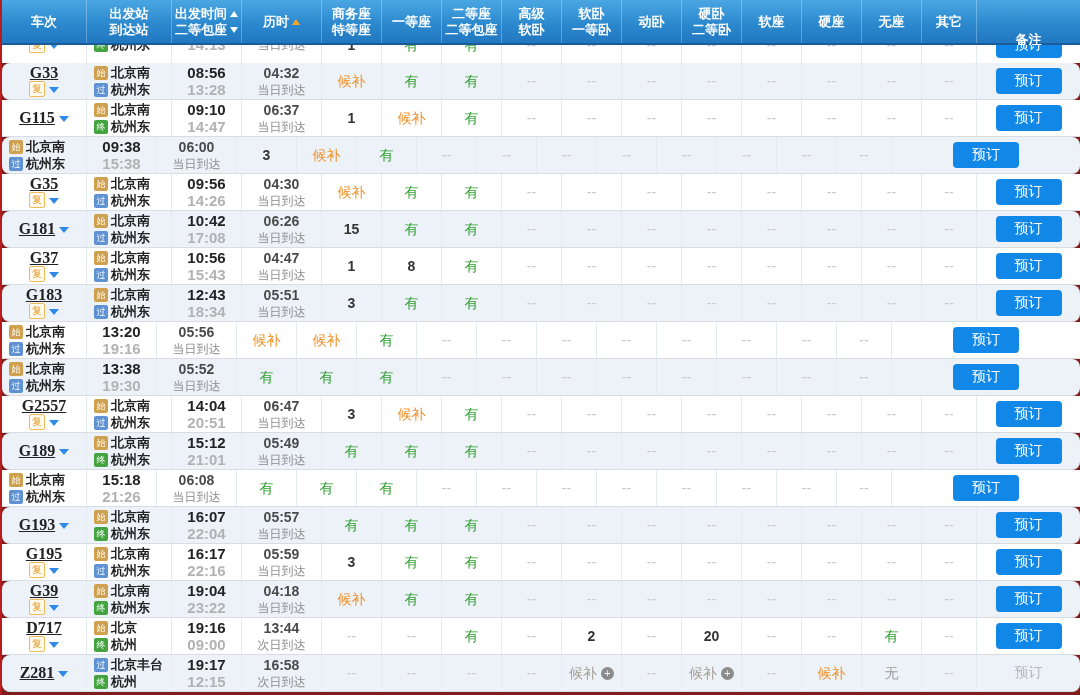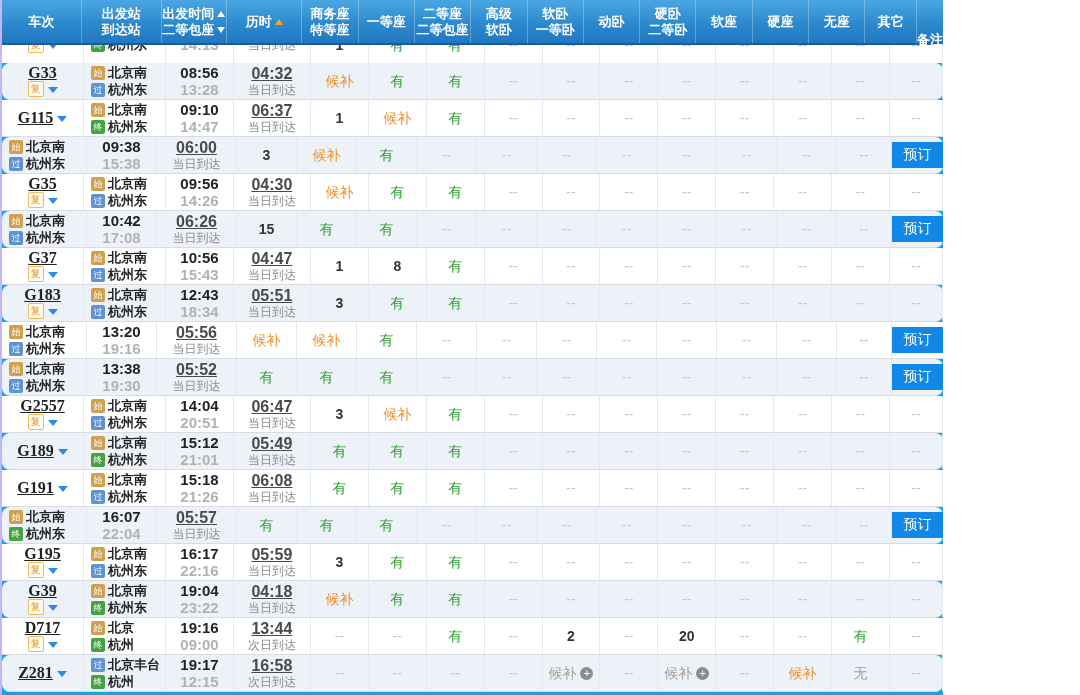--- a/index.html
+++ b/index.html
@@ -1,18 +1,18 @@
 <!DOCTYPE html>
 <html><head>
 <meta charset="utf-8">
 <style>
   html,body{margin:0;padding:0;background:#fff;}
-  #app{width:943px;height:695px;overflow:hidden;position:relative;
+  #app{width:1080px;height:695px;overflow:hidden;position:relative;
        font-family:"Liberation Sans","DejaVu Sans",sans-serif;
-       border-left:2px solid #c4b5fd;box-sizing:border-box;background:#0ea5e9;}
+       border-left:2px solid #b91c1c;box-sizing:border-box;background:#7f1d1d;}
   
   .thead{display:flex;height:45px;background:linear-gradient(180deg,#4aa6e2 0%,#2c89ce 55%,#2177c0 100%);
          border-bottom:2px solid #1a5c9a;box-sizing:border-box;}
   .th{display:flex;flex-direction:column;justify-content:center;align-items:center;
       color:#fff;font-size:13px;font-weight:bold;line-height:16px;box-sizing:border-box;
       border-right:1px solid rgba(255,255,255,.28);}
   .th:last-child{border-right:none;margin-top:36px;}
   .th .ln{display:flex;align-items:center;gap:3px;white-space:nowrap;}
   .arrow{width:0;height:0;display:inline-block;}
   .ar-up-white{border-left:4px solid transparent;border-right:4px solid transparent;border-bottom:6px solid #fff;}
@@ -39,21 +39,21 @@
   .cell.st{align-items:flex-start;padding-left:7px;}
   .st-line{display:flex;align-items:center;gap:3px;line-height:17px;white-space:nowrap;}
   .st-ic{width:14px;height:14px;border-radius:2px;color:#fff;font-size:9px;line-height:14px;
          text-align:center;flex:0 0 14px;}
   .ic-start{background:#cfa14f;} .ic-pass{background:#5e92d2;} .ic-end{background:#43a33f;}
   .st-name{font-size:13px;font-weight:bold;color:#222;}
   
   .tm-dep{font-size:15px;font-weight:bold;color:#222;line-height:17px;}
   .tm-arr{font-size:15px;font-weight:bold;color:#b2b2b2;line-height:17px;}
   
-  .du-main{font-size:16px;font-weight:bold;color:#4a4a4a;line-height:17px;text-decoration:underline;}
+  .du-main{font-size:14px;font-weight:bold;color:#4a4a4a;line-height:17px;}
   .du-day{font-size:12px;color:#8b8b8b;line-height:16px;}
   
   .sv{font-size:14px;line-height:16px;display:flex;align-items:center;gap:4px;}
   .v-have{color:#2f9e2f;}
   .v-houbu{color:#ef8c1f;}
   .v-num{color:#333;font-weight:bold;}
   .v-dash{color:#c8c8c8;}
   .v-wu{color:#9a9a9a;}
   .v-hbp{color:#a39b8e;}
   .plus-circle{width:13px;height:13px;border-radius:50%;background:#8c8c8c;color:#fff;
@@ -592,20 +592,26 @@
         <div class="cell cw-other">
           <span class="sv v-dash">
             <span>--</span>
           </span>
         </div>
         <div class="cell cw-note">
           <button class="btn-reserve">预订</button>
         </div>
       </div>
       <div class="t-row alt">
+        <div class="cell cw-train">
+          <div class="train-line">
+            <span class="train-no">G181</span>
+            <span class="dd-arrow"></span>
+          </div>
+        </div>
         <div class="cell cw-station st">
           <div class="st-line">
             <span class="st-ic ic-start">始</span>
             <span class="st-name">北京南</span>
           </div>
           <div class="st-line">
             <span class="st-ic ic-pass">过</span>
             <span class="st-name">杭州东</span>
           </div>
         </div>
@@ -1171,26 +1177,20 @@
         <div class="cell cw-other">
           <span class="sv v-dash">
             <span>--</span>
           </span>
         </div>
         <div class="cell cw-note">
           <button class="btn-reserve">预订</button>
         </div>
       </div>
       <div class="t-row">
-        <div class="cell cw-train">
-          <div class="train-line">
-            <span class="train-no">G191</span>
-            <span class="dd-arrow"></span>
-          </div>
-        </div>
         <div class="cell cw-station st">
           <div class="st-line">
             <span class="st-ic ic-start">始</span>
             <span class="st-name">北京南</span>
           </div>
           <div class="st-line">
             <span class="st-ic ic-pass">过</span>
             <span class="st-name">杭州东</span>
           </div>
         </div>
@@ -1255,20 +1255,26 @@
         <div class="cell cw-other">
           <span class="sv v-dash">
             <span>--</span>
           </span>
         </div>
         <div class="cell cw-note">
           <button class="btn-reserve">预订</button>
         </div>
       </div>
       <div class="t-row alt">
+        <div class="cell cw-train">
+          <div class="train-line">
+            <span class="train-no">G193</span>
+            <span class="dd-arrow"></span>
+          </div>
+        </div>
         <div class="cell cw-station st">
           <div class="st-line">
             <span class="st-ic ic-start">始</span>
             <span class="st-name">北京南</span>
           </div>
           <div class="st-line">
             <span class="st-ic ic-end">终</span>
             <span class="st-name">杭州东</span>
           </div>
         </div>

